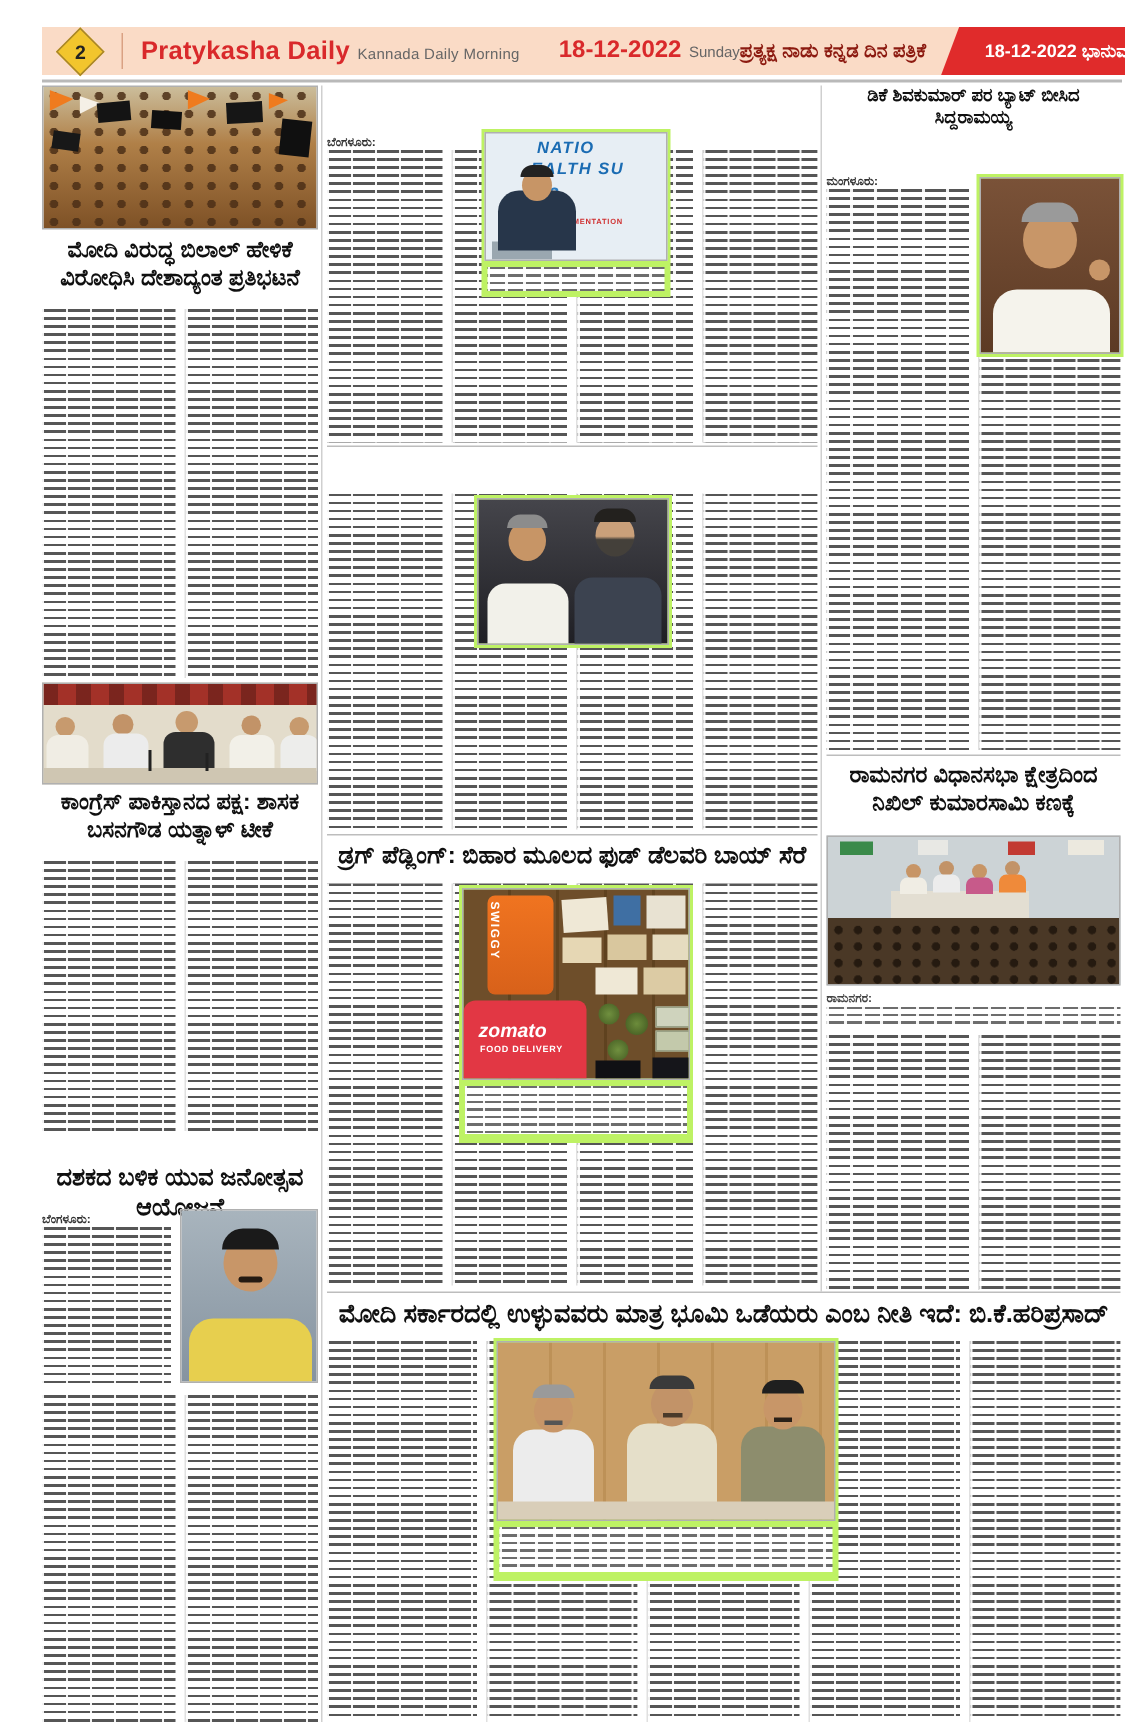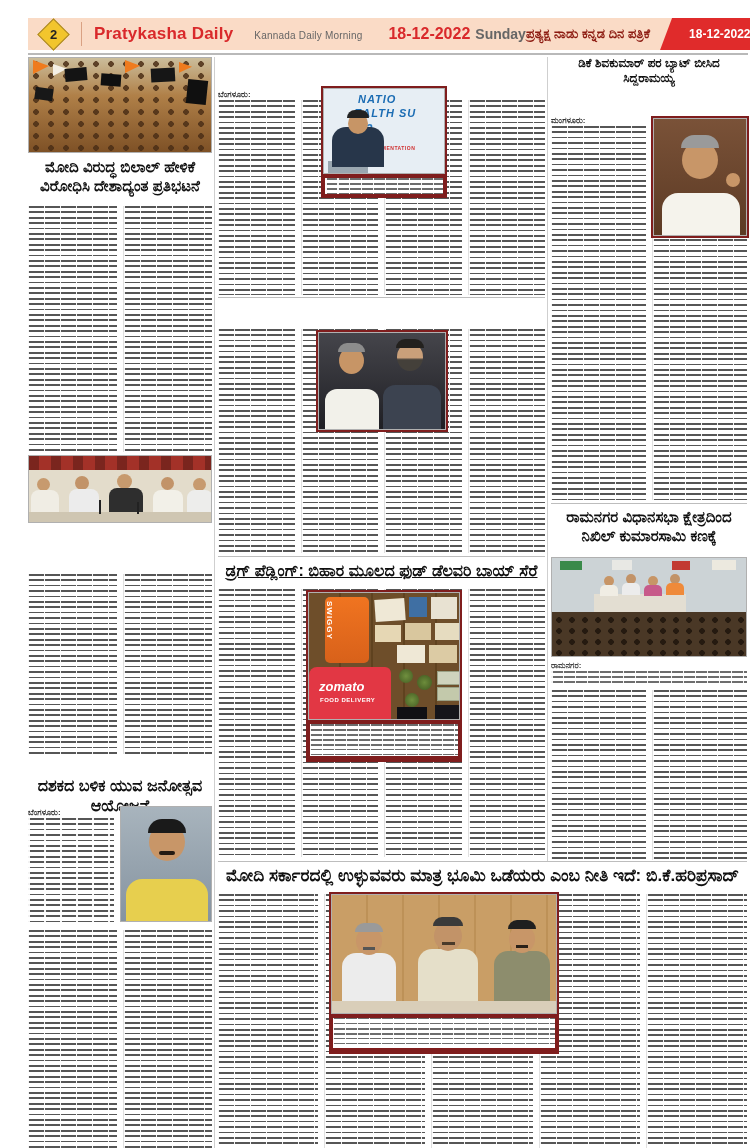--- a/index.html
+++ b/index.html
@@ -6,23 +6,23 @@
   .page{position:relative;width:750px;height:1148px;background:#fff;overflow:hidden;
         font-family:"Liberation Sans",sans-serif;}
   
   .mast{position:absolute;left:28px;top:18px;width:720px;height:32px;background:#fadbc6;
         display:flex;align-items:center;}
   .diamond{width:21px;height:21px;background:#f2c52d;border:1px solid #a8862a;
            transform:rotate(45deg);margin-left:14px;display:flex;align-items:center;justify-content:center;flex:none;}
   .diamond span{transform:rotate(-45deg);font-size:13px;font-weight:bold;color:#222;}
   .mast-sep{width:1px;height:24px;background:#d9a183;margin:0 12px 0 16px;flex:none;}
   .brand{font-size:17px;font-weight:bold;color:#d9292b;letter-spacing:.2px;white-space:nowrap;}
-  .brand-sub{font-size:10px;color:#666;margin-left:21px;font-weight:normal;}
+  .brand-sub{font-size:10px;color:#666;margin-left:5px;font-weight:normal;}
   .mdate{font-size:16px;font-weight:bold;color:#d9292b;margin-left:26px;white-space:nowrap;}
-  .mday{font-size:14px;color:#666;margin-left:5px;font-weight:bold;}
+  .mday{font-size:10px;color:#666;margin-left:5px;font-weight:normal;}
   .kann-title{font-size:13px;font-weight:bold;color:#8c1a10;margin-left:auto;margin-right:10px;white-space:nowrap;}
   .ribbon{height:32px;min-width:132px;background:#e02b2b;clip-path:polygon(12px 0,100% 0,100% 100%,0 100%);
           display:flex;align-items:center;justify-content:center;color:#fff;font-size:12px;
           font-weight:bold;padding:0 8px 0 16px;flex:none;}
   .mast-rule{position:absolute;left:28px;top:53px;width:720px;height:2px;background:#b9b9b9;}
   
   .abs{position:absolute;box-sizing:border-box;}
   .hl{font-weight:bold;color:#101010;text-align:center;line-height:1.25;}
   .ftx{background-image:
         repeating-linear-gradient(to right, rgba(255,255,255,.92) 0 1.5px, rgba(255,255,255,0) 1.5px 16px),
@@ -30,21 +30,21 @@
   .cols{display:flex;}
   .cols>span{flex:1;display:block;}
   .cols>span+span{border-left:1px solid #e0e0e0;margin-left:6px;padding-left:0;}
   .capx{background-image:
         repeating-linear-gradient(to right, rgba(255,255,255,.92) 0 1.5px, rgba(255,255,255,0) 1.5px 12px),
         repeating-linear-gradient(to bottom, #6d6d6d 0 1.5px, #ffffff 1.5px 5px);}
   .vrule{position:absolute;width:1px;background:#cfcfcf;}
   .hrule{position:absolute;height:1px;background:#bdbdbd;}
   .photo{position:absolute;border:1px solid #b0b0b0;overflow:hidden;box-sizing:border-box;}
   .photo i{position:absolute;display:block;}
-  .pwrap{position:absolute;background:#7f1d1d;box-sizing:border-box;}
+  .pwrap{position:absolute;background:#bef264;box-sizing:border-box;}
   .dateline{position:absolute;font-size:8px;font-weight:bold;color:#333;background:#fff;padding-right:3px;z-index:3;}
   .capline{font-size:8px;color:#444;background:#fff;z-index:3;}
   
   .heads{position:absolute;inset:0;background-image:radial-gradient(circle 3px at 7px 6px,#4b2e16 90%,rgba(0,0,0,0) 100%);
          background-size:15px 12px;opacity:.85;}
   
   .sum-txt{position:absolute;color:#1b6cb3;font-weight:bold;font-style:italic;letter-spacing:1px;}
   
   .swiggy-txt{writing-mode:vertical-rl;color:#fff;font-weight:bold;font-size:8px;letter-spacing:1px;
               position:absolute;top:8px;left:16px;}
@@ -105,20 +105,21 @@
     <i style="left:80px;top:32px;width:34px;height:26px;border-radius:8px 8px 0 0;background:#2e2e2e;"></i>
     <i style="left:132px;top:21px;width:13px;height:13px;border-radius:50%;background:#c29368;"></i>
     <i style="left:124px;top:34px;width:30px;height:24px;border-radius:8px 8px 0 0;background:#f2f0e8;"></i>
     <i style="left:164px;top:22px;width:13px;height:13px;border-radius:50%;background:#c79a6e;"></i>
     <i style="left:158px;top:34px;width:26px;height:24px;border-radius:8px 8px 0 0;background:#ededeb;"></i>
     <i style="left:0;bottom:0;width:184px;height:10px;background:#cfc6b2;"></i>
     <i style="left:70px;top:44px;width:2px;height:14px;background:#222;"></i>
     <i style="left:108px;top:46px;width:2px;height:12px;background:#222;"></i>
   </div>
 
+  <div class="abs hl" style="left:28px;top:526px;width:184px;height:44px;font-size:15px;">ಕಾಂಗ್ರೆಸ್ ಪಾಕಿಸ್ತಾನದ ಪಕ್ಷ: ಶಾಸಕ ಬಸನಗೌಡ ಯತ್ನಾಳ್ ಟೀಕೆ</div>
 
   <div class="abs cols" style="left:28px;top:574px;width:184px;height:180px;">
     <span class="ftx"></span>
     <span class="ftx"></span>
   </div>
 
   <div class="abs hl" style="left:28px;top:776px;width:184px;height:44px;font-size:16px;">ದಶಕದ ಬಳಿಕ ಯುವ ಜನೋತ್ಸವ ಆಯೋಜನೆ</div>
   <div class="dateline" style="left:28px;top:808px;">ಬೆಂಗಳೂರು:</div>
 
   <div class="abs ftx" style="left:28px;top:818px;width:86px;height:106px;"></div>
@@ -172,21 +173,21 @@
       <i style="left:6px;bottom:-4px;width:54px;height:44px;border-radius:12px 12px 0 0;background:#f2f1ea;"></i>
       <i style="left:20px;top:14px;width:25px;height:27px;border-radius:50%;background:#c79566;"></i>
       <i style="left:19px;top:10px;width:27px;height:9px;border-radius:12px 12px 0 0;background:#8c8c8c;"></i>
       <i style="right:4px;bottom:-4px;width:58px;height:48px;border-radius:12px 12px 0 0;background:#3c4350;"></i>
       <i style="right:22px;top:10px;width:26px;height:28px;border-radius:50%;background:linear-gradient(#caa07a 52%,#44403a 60%);"></i>
       <i style="right:21px;top:6px;width:28px;height:9px;border-radius:12px 12px 0 0;background:#23211e;"></i>
     </div>
   </div>
   <div class="hrule" style="left:218px;top:556px;width:327px;"></div>
 
-  <div class="abs hl" style="left:218px;top:561px;width:327px;height:24px;font-size:16px;text-decoration:underline;">ಡ್ರಗ್ ಪೆಡ್ಲಿಂಗ್: ಬಿಹಾರ ಮೂಲದ ಫುಡ್ ಡೆಲವರಿ ಬಾಯ್ ಸೆರೆ</div>
+  <div class="abs hl" style="left:218px;top:561px;width:327px;height:24px;font-size:16px;">ಡ್ರಗ್ ಪೆಡ್ಲಿಂಗ್: ಬಿಹಾರ ಮೂಲದ ಫುಡ್ ಡೆಲವರಿ ಬಾಯ್ ಸೆರೆ</div>
 
   <div class="abs cols" style="left:218px;top:589px;width:327px;height:268px;">
     <span class="ftx"></span>
     <span class="ftx"></span>
     <span class="ftx"></span>
     <span class="ftx"></span>
   </div>
 
   <div class="pwrap" style="left:306px;top:590px;width:156px;height:172px;padding:2px;">
     <div class="photo" style="left:2px;top:2px;width:152px;height:128px;background:repeating-linear-gradient(90deg,#6e4e2a 0 30px,#5f421f 30px 32px);">

